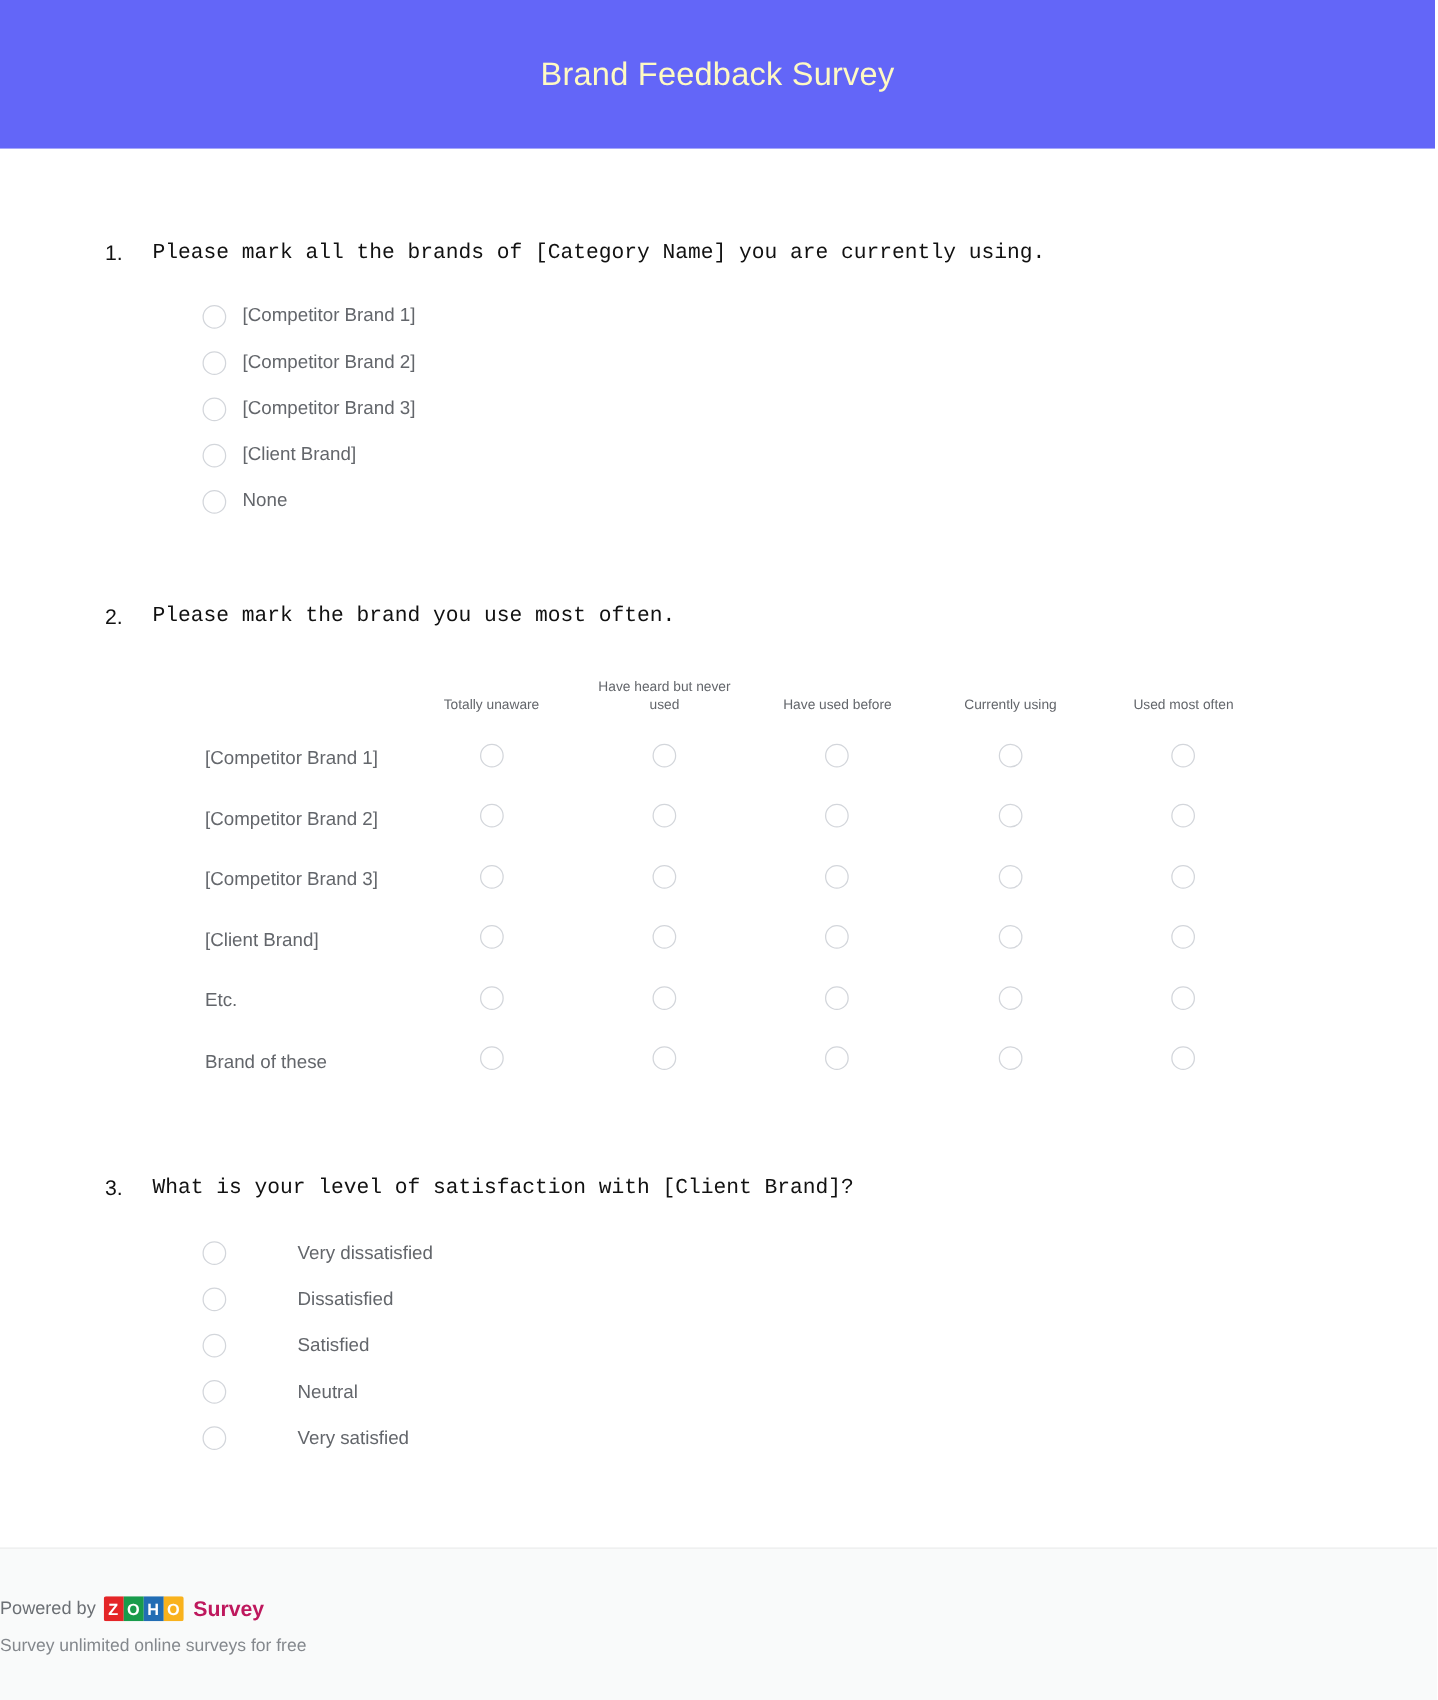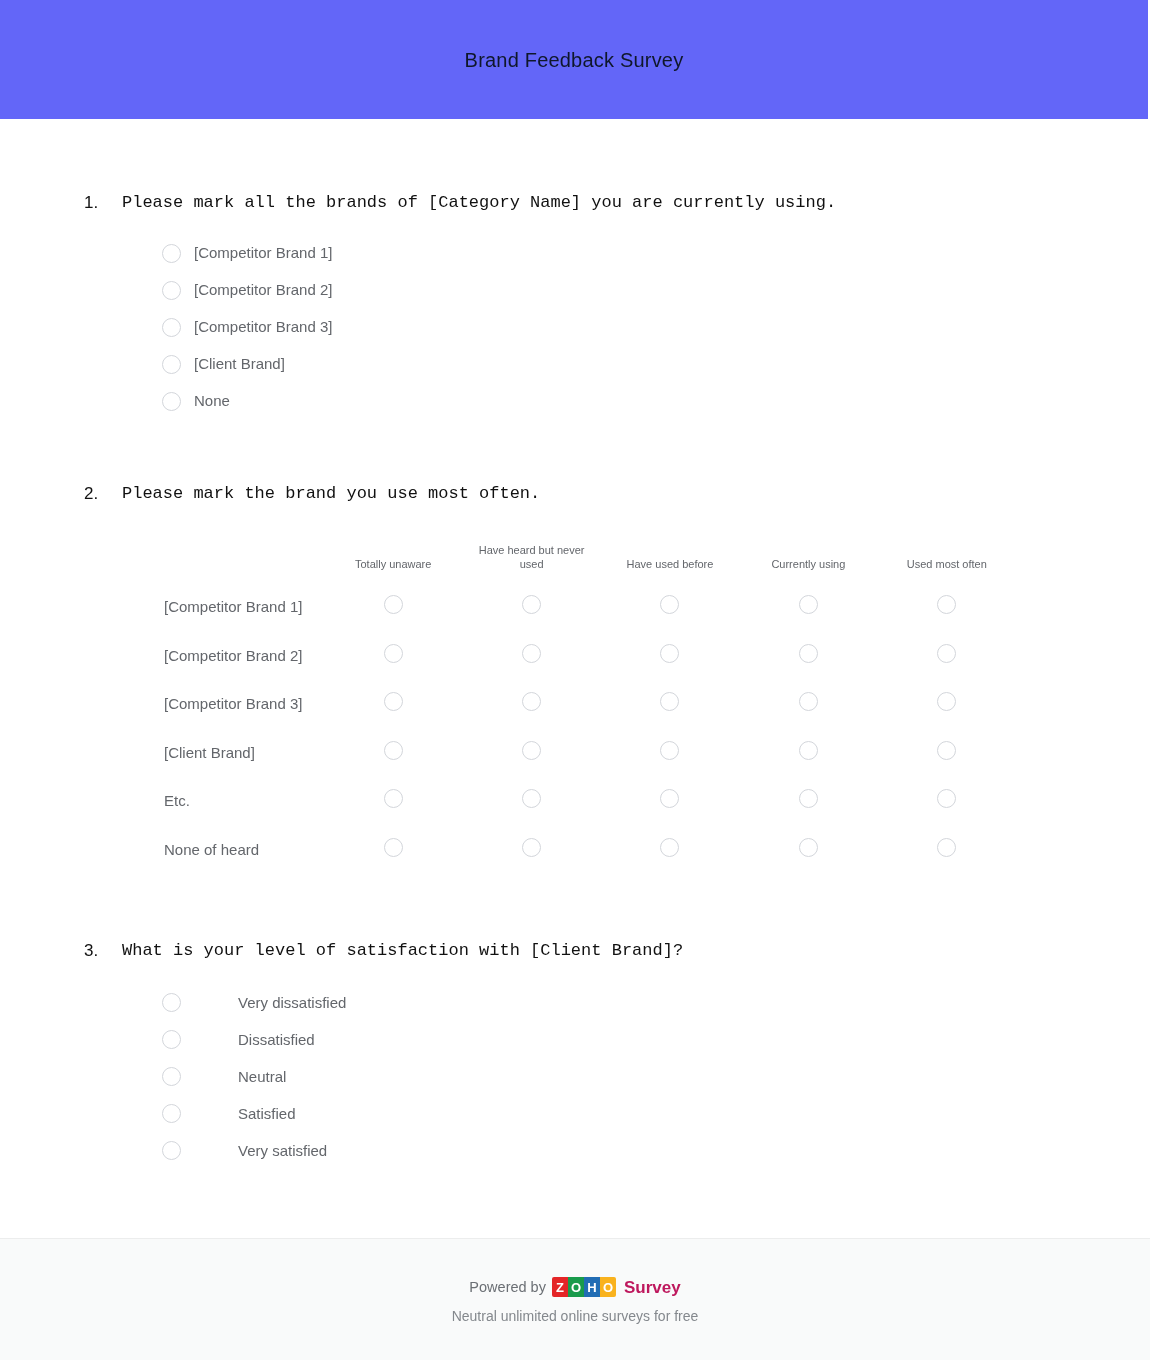--- a/index.html
+++ b/index.html
@@ -26,22 +26,22 @@
   .survey-header {
     width: 1148px;
     height: 119px;
     background: #6366f8;
     display: flex;
     align-items: center;
     justify-content: center;
     flex: 0 0 auto;
   }
   .survey-title {
-    color: #0f172a;
-    font-size: 20px;
+    color: #fef9c3;
+    font-size: 26px;
     font-weight: 400;
     letter-spacing: 0.2px;
     line-height: 1.2;
     text-align: center;
   }
 
   
   .survey-body {
     flex: 1 1 auto;
     background: #ffffff;
@@ -147,21 +147,21 @@
   }
 
   
   .survey-footer {
     flex: 0 0 auto;
     height: 122px;
     background: #f9fafa;
     border-top: 1px solid #eceded;
     display: flex;
     flex-direction: column;
-    align-items: center;
+    align-items: flex-start;
     justify-content: flex-start;
     padding-top: 38px;
     margin-top: 25px;
   }
   .powered-row {
     display: flex;
     align-items: center;
     justify-content: center;
     gap: 6px;
   }
@@ -301,21 +301,21 @@
             </tr>
             <tr>
               <td class="row-label">Etc.</td>
               <td class="cell"><span class="radio"></span></td>
               <td class="cell"><span class="radio"></span></td>
               <td class="cell"><span class="radio"></span></td>
               <td class="cell"><span class="radio"></span></td>
               <td class="cell"><span class="radio"></span></td>
             </tr>
             <tr>
-              <td class="row-label">None of heard</td>
+              <td class="row-label">Brand of these</td>
               <td class="cell"><span class="radio"></span></td>
               <td class="cell"><span class="radio"></span></td>
               <td class="cell"><span class="radio"></span></td>
               <td class="cell"><span class="radio"></span></td>
               <td class="cell"><span class="radio"></span></td>
             </tr>
           </tbody>
         </table>
       </div>
     </div>
@@ -329,25 +329,25 @@
         <div class="option-row">
           <span class="radio"></span>
           <span class="option-label">Very dissatisfied</span>
         </div>
         <div class="option-row">
           <span class="radio"></span>
           <span class="option-label">Dissatisfied</span>
         </div>
         <div class="option-row">
           <span class="radio"></span>
+          <span class="option-label">Satisfied</span>
+        </div>
+        <div class="option-row">
+          <span class="radio"></span>
           <span class="option-label">Neutral</span>
-        </div>
-        <div class="option-row">
-          <span class="radio"></span>
-          <span class="option-label">Satisfied</span>
         </div>
         <div class="option-row">
           <span class="radio"></span>
           <span class="option-label">Very satisfied</span>
         </div>
       </div>
     </div>
 
   </div>
 
@@ -355,16 +355,16 @@
     <div class="powered-row">
       <span class="powered-text">Powered by</span>
       <span class="zoho-logo">
         <span class="zoho-letter zl-z">Z</span>
         <span class="zoho-letter zl-o1">O</span>
         <span class="zoho-letter zl-h">H</span>
         <span class="zoho-letter zl-o2">O</span>
       </span>
       <span class="survey-word">Survey</span>
     </div>
-    <div class="footer-sub">Neutral unlimited online surveys for free</div>
+    <div class="footer-sub">Survey unlimited online surveys for free</div>
   </div>
 
 </div>
 
 </body></html>

